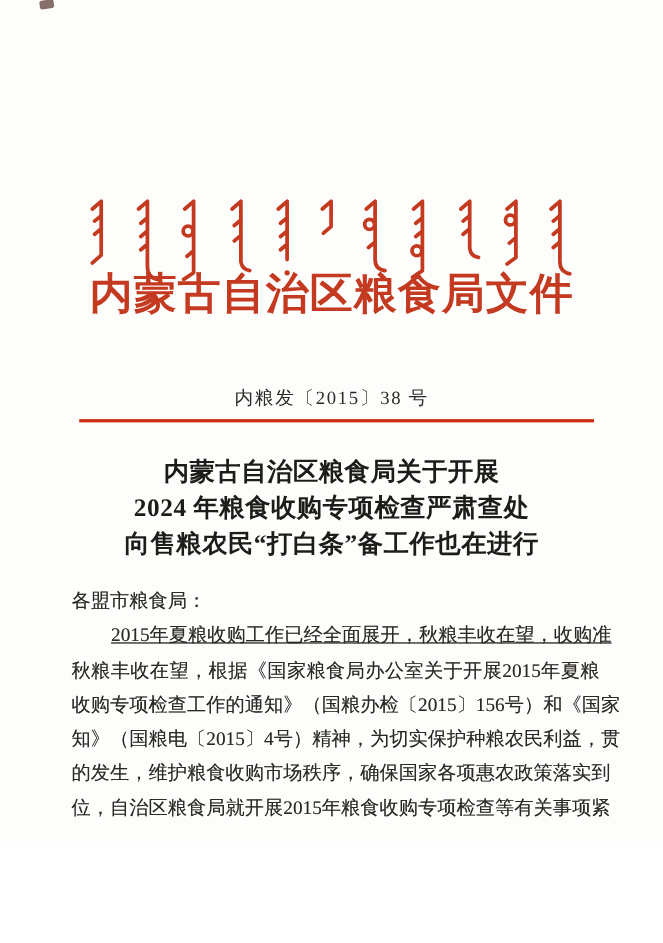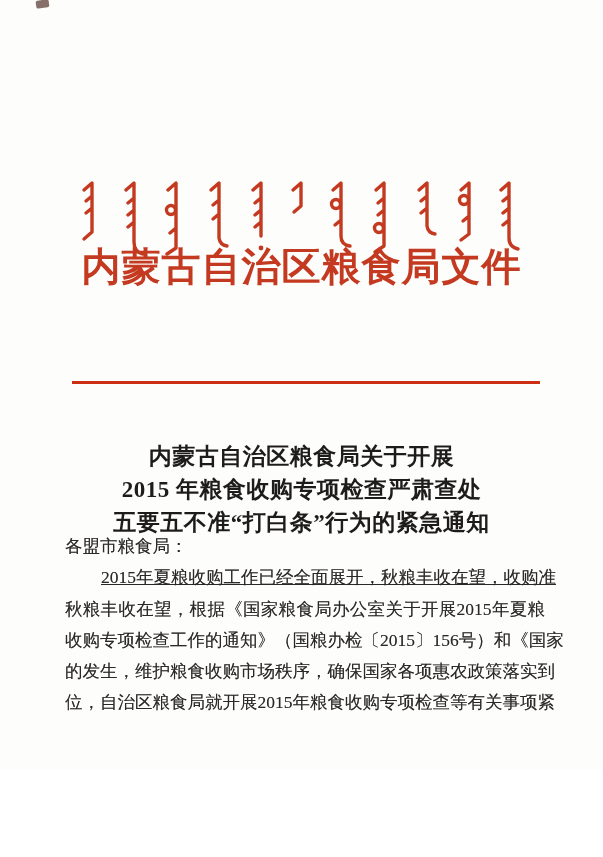--- a/index.html
+++ b/index.html
@@ -36,21 +36,21 @@
   }
   .redrule {
     position: absolute; top: 381px; left: 72px;
     width: 468px; height: 3px; border: none; margin: 0;
     background: var(--rule-red, #cc2e12);
   }
   .notice-title {
     position: absolute; top: 412px; left: 0; right: 0;
     text-align: center;
     font-size: 23px; font-weight: bold; line-height: 33px;
-    color: #1e1c1a; letter-spacing: .5px; margin-top: 28px;
+    color: #1e1c1a; letter-spacing: .5px;
   }
   .bodytext {
     position: absolute; top: 531px; left: 65px;
     width: 480px;
     font-size: 17.5px; line-height: 31.3px;
     color: var(--body-text, #2b2927);
     text-shadow: 0 0 .4px rgba(40,38,36,.45);
   }
   .bline { text-align: justify; text-align-last: justify; white-space: nowrap; }
   .bline.salut { text-align: right; text-align-last: left; }
@@ -107,33 +107,35 @@
         </g>
         <g transform="translate(433,0)">
           <path d="M-8,10 L0,3 L0,58 q0,9 9,11 M0,16 l-6,5 M0,28 l-6,5 M0,40 l-6,5"></path>
         </g>
       </g>
     </svg>
   </div>
 
   <h1 class="agency">内蒙古自治区粮食局文件</h1>
 
+  <div class="docnum">内粮发〔2015〕38 号</div>
 
   <hr class="redrule">
 
   <div class="notice-title">
     <div>内蒙古自治区粮食局关于开展</div>
-    <div>2015 年粮食收购专项检查严肃查处</div>
-    <div>五要五不准“打白条”行为的紧急通知</div>
+    <div>2024 年粮食收购专项检查严肃查处</div>
+    <div>向售粮农民“打白条”备工作也在进行</div>
   </div>
 
   <div class="bodytext">
     <div class="bline salut">各盟市粮食局：</div>
     <div class="bline indent">2015年夏粮收购工作已经全面展开，秋粮丰收在望，收购准</div>
     <div class="bline">秋粮丰收在望，根据《国家粮食局办公室关于开展2015年夏粮</div>
     <div class="bline">收购专项检查工作的通知》（国粮办检〔2015〕156号）和《国家</div>
+    <div class="bline">知》（国粮电〔2015〕4号）精神，为切实保护种粮农民利益，贯</div>
     <div class="bline">的发生，维护粮食收购市场秩序，确保国家各项惠农政策落实到</div>
     <div class="bline">位，自治区粮食局就开展2015年粮食收购专项检查等有关事项紧</div>
   </div>
 
   <div class="pagenum">- 1 -</div>
 
 </div>
 
 </body></html>

